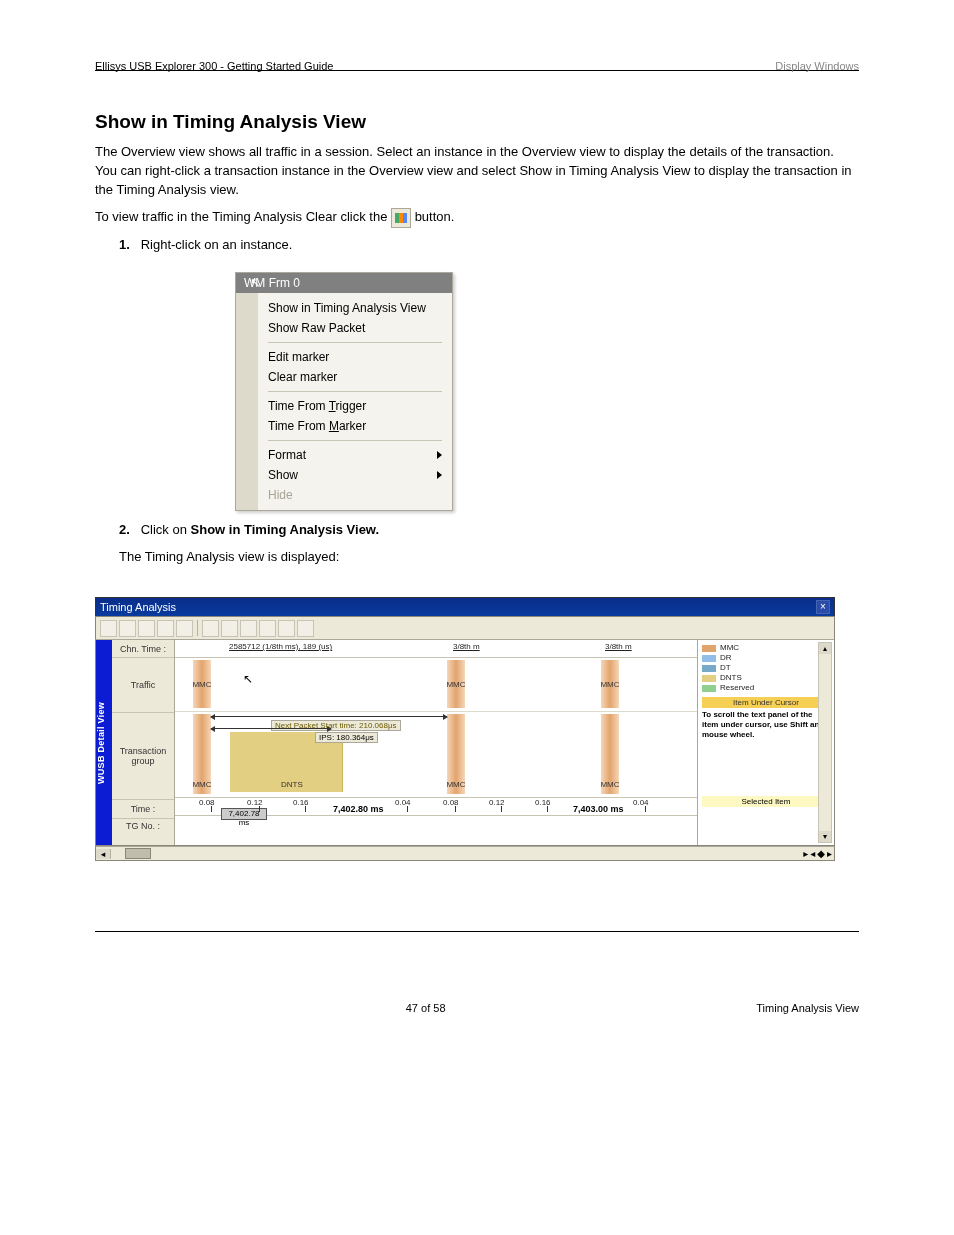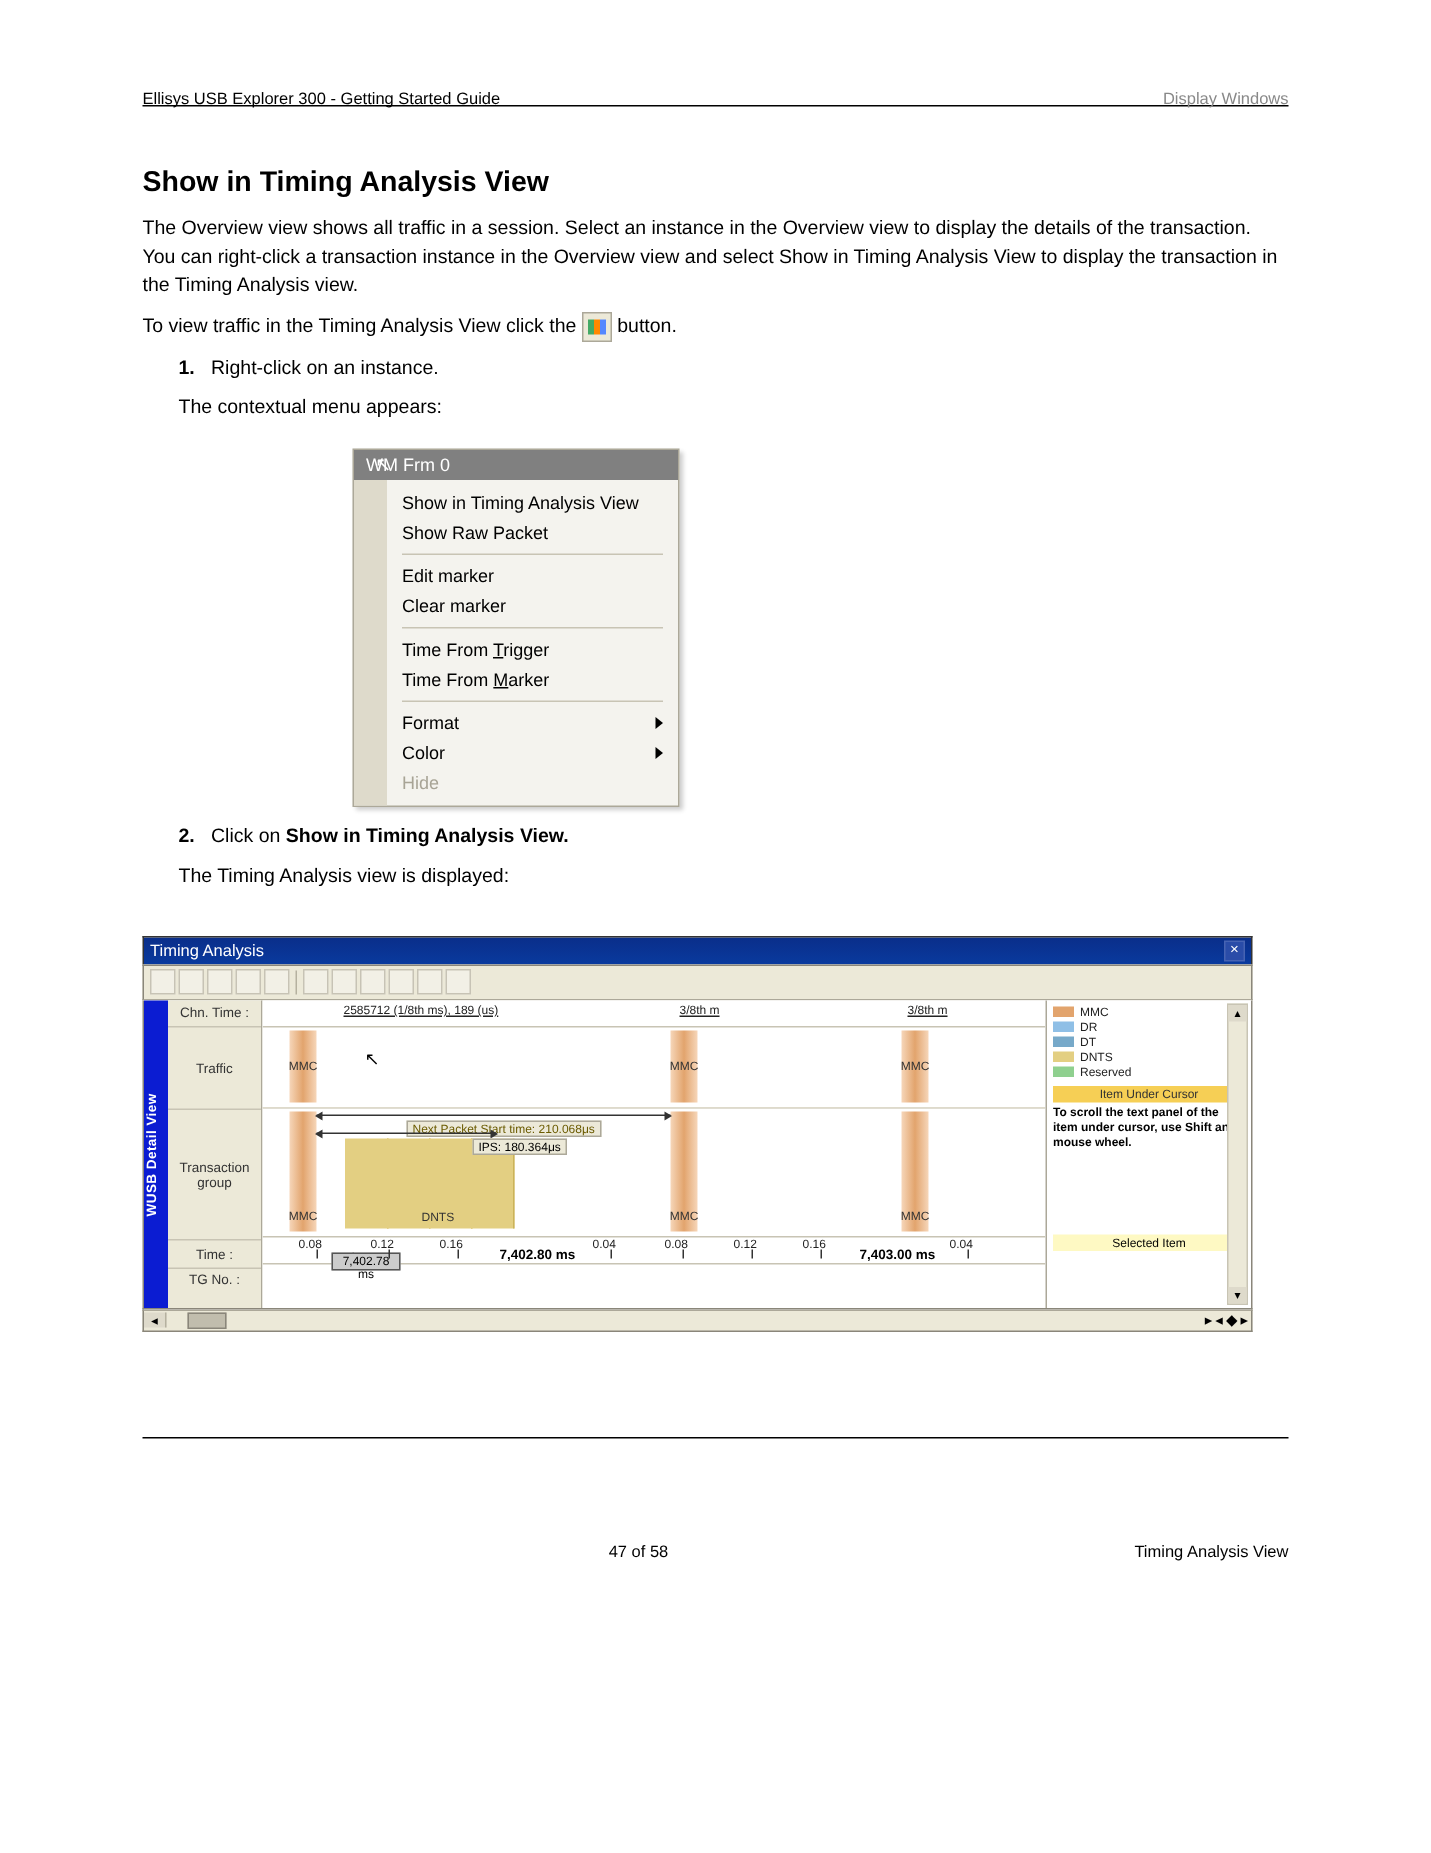--- a/index.html
+++ b/index.html
@@ -277,31 +277,30 @@
     <span>Ellisys USB Explorer 300 - Getting Started Guide</span>
     <span class="muted">Display Windows</span>
   </div>
   <hr class="sep">
 
   <h2 class="section">Show in Timing Analysis View</h2>
 
   <p class="body-p">The Overview view shows all traffic in a session. Select an instance in the Overview view to display the details of the transaction. You can right-click a transaction instance in the Overview view and select Show in Timing Analysis View to display the transaction in the Timing Analysis view.</p>
 
   <p class="body-p">
-    <span>To view traffic in the Timing Analysis View click the </span>
+    <span>To view traffic in the Timing Analysis Clear click the </span>
     <span class="tb-icon"></span>
     <span> button.</span>
   </p>
 
   <p class="body-p indent">
     <b>1.</b>
     &nbsp;
     <span>Right-click on an instance.</span>
   </p>
-  <p class="body-p indent">The contextual menu appears:</p>
 
   <div class="ctx-wrap">
     <div class="ctx">
       <div class="ctx-title">
         <span class="ctx-cursor">↖</span>
         <span>WM Frm 0</span>
       </div>
       <div class="ctx-stripe">
         <div class="ctx-bar"></div>
         <div class="ctx-items">
@@ -324,21 +323,21 @@
             </div>
           <div class="ctx-item">
               <span>Time From <span class="u">M</span>arker</span>
             </div>
           <hr class="ctx-sep">
           <div class="ctx-item">
               <span>Format</span>
               <span class="arrow"></span>
             </div>
           <div class="ctx-item">
-              <span>Color</span>
+              <span>Show</span>
               <span class="arrow"></span>
             </div>
           <div class="ctx-item disabled">
               <span>Hide</span>
             </div>
         </div>
       </div>
     </div>
   </div>
 

